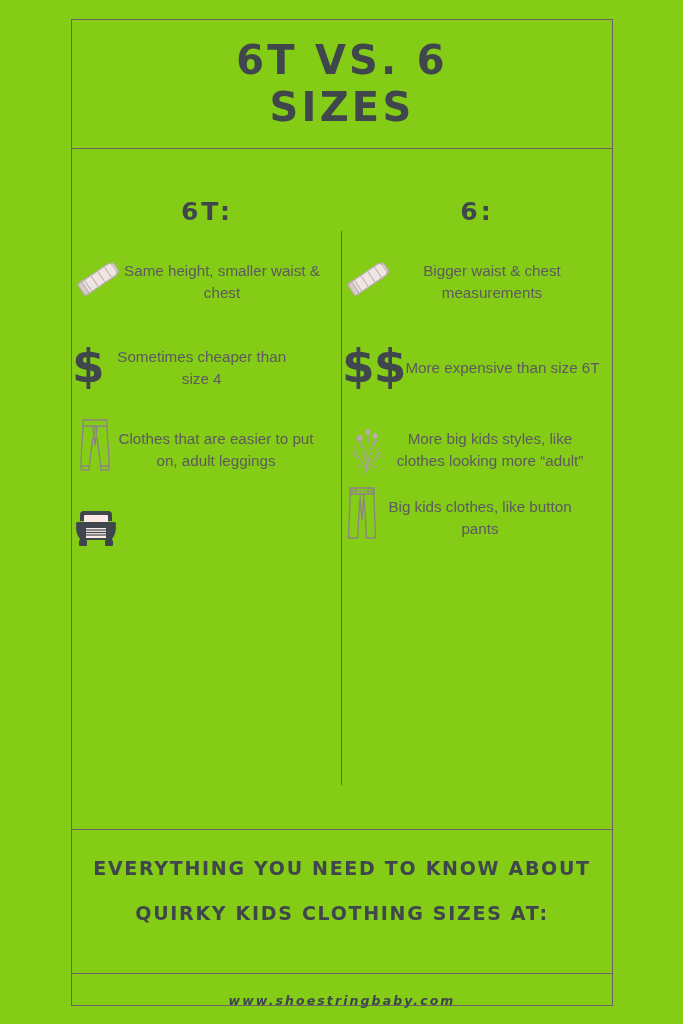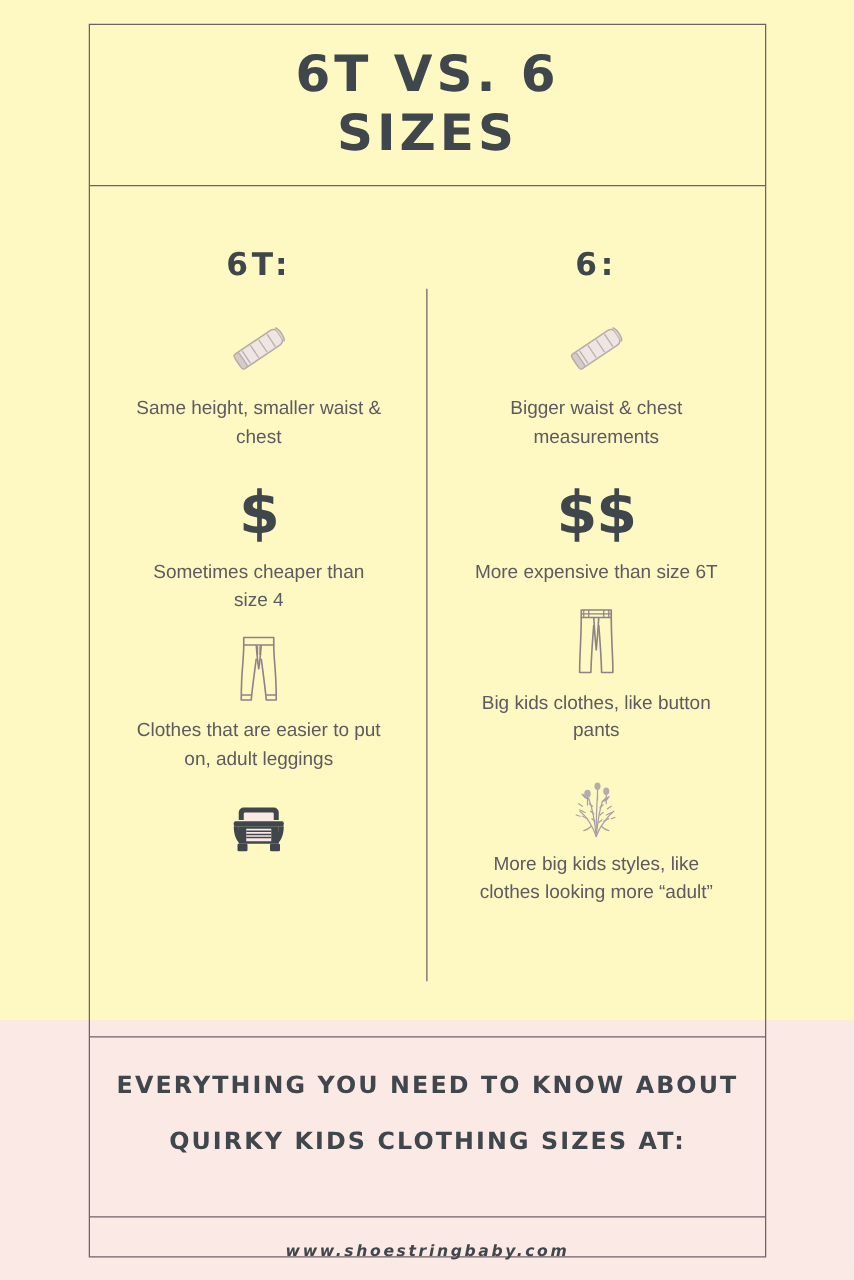--- a/index.html
+++ b/index.html
@@ -12,22 +12,22 @@
 
   body {
     background: #fbe9e6;
     font-family: "Liberation Sans", sans-serif;
     -webkit-font-smoothing: antialiased;
   }
 
   .poster {
     position: relative;
     width: 683px;
-    height: 816px;
-    background: #fef9c3;
+    height: 1024px;
+    background: #84cc16;
   }
 
   
   .frame {
     position: absolute;
     left: 71px;
     top: 19px;
     width: 542px;
     height: 987px;
     border: 1.6px solid #6f6168;
@@ -90,21 +90,21 @@
     position: absolute;
     left: 269px;
     top: 82px;
     width: 0;
     height: 554px;
     border-left: 1.6px solid #6f6168;
   }
 
   .item {
     display: flex;
-    flex-direction: column;
+    flex-direction: row;
     align-items: center;
     width: 100%;
   }
 
   .icon-wrap {
     height: 62px;
     display: flex;
     align-items: center;
     justify-content: center;
     margin-bottom: 6px;
@@ -282,36 +282,20 @@
             </svg>
           </div>
           <div class="item-text">Bigger waist &amp; chest measurements</div>
         </div>
 
         <div class="item row-gap-2">
           <div class="icon-wrap">
             <span class="dollar">$$</span>
           </div>
           <div class="item-text">More expensive than size 6T</div>
-        </div>
-
-        <div class="item row-gap-3">
-          <div class="icon-wrap">
-            <svg width="40" height="62" viewBox="0 0 40 62" aria-hidden="true">
-              <g fill="none" stroke="#8d8287" stroke-width="1.3" stroke-linejoin="round">
-                <path d="M8 4h24v6H8z"></path>
-                <path d="M8 10c0 10-.6 22-1 31-.3 6-.3 10-.3 13h9c.3-10 1.4-27 2.3-38"></path>
-                <path d="M32 10c0 10 .6 22 1 31 .3 6 .3 10 .3 13h-9c-.3-10-1.4-27-2.3-38"></path>
-                <path d="M18 10c.5 9 1.2 18 2 26 .8-8 1.5-17 2-26"></path>
-                <path d="M10 4v6M14 4v6M26 4v6M30 4v6" stroke-width="1"></path>
-                <path d="M8 7h24" stroke-width="1"></path>
-              </g>
-            </svg>
-          </div>
-          <div class="item-text">Big kids clothes, like button pants</div>
         </div>
 
         <div class="item">
           <div class="icon-wrap">
             <svg width="50" height="58" viewBox="0 0 50 58" aria-hidden="true">
               <g stroke="#a9a0a4" fill="none" stroke-width="1" stroke-linecap="round">
                 <path d="M25 54c-1-10-2-20-6-30"></path>
                 <path d="M25 54c1-10 2-20 5-28"></path>
                 <path d="M25 54c0-12 0-22 1-32"></path>
                 <path d="M25 54c-3-8-8-16-13-20"></path>
@@ -325,20 +309,36 @@
                 <path d="M14 30l-3-2M16 35l-4-2M18 40l-4-2M12 38l-3-1"></path>
                 <path d="M34 32l3-2M33 37l4-2M31 42l4-2M37 40l3-1"></path>
                 <path d="M22 30l-2.5-2M23 36l-2.5-2M24 42l-2.5-2"></path>
                 <path d="M28 31l2.5-2M28 37l2.5-2M27 43l2.5-2"></path>
                 <path d="M21 46c-2 2-4 3-6 3.5M29 46c2 2 4 3 6 3.5"></path>
               </g>
             </svg>
           </div>
           <div class="item-text">More big kids styles, like clothes looking more “adult”</div>
         </div>
+
+        <div class="item row-gap-3">
+          <div class="icon-wrap">
+            <svg width="40" height="62" viewBox="0 0 40 62" aria-hidden="true">
+              <g fill="none" stroke="#8d8287" stroke-width="1.3" stroke-linejoin="round">
+                <path d="M8 4h24v6H8z"></path>
+                <path d="M8 10c0 10-.6 22-1 31-.3 6-.3 10-.3 13h9c.3-10 1.4-27 2.3-38"></path>
+                <path d="M32 10c0 10 .6 22 1 31 .3 6 .3 10 .3 13h-9c-.3-10-1.4-27-2.3-38"></path>
+                <path d="M18 10c.5 9 1.2 18 2 26 .8-8 1.5-17 2-26"></path>
+                <path d="M10 4v6M14 4v6M26 4v6M30 4v6" stroke-width="1"></path>
+                <path d="M8 7h24" stroke-width="1"></path>
+              </g>
+            </svg>
+          </div>
+          <div class="item-text">Big kids clothes, like button pants</div>
+        </div>
       </div>
     </div>
 
     <div class="footer-cta">
       <div class="cta-text">Everything you need to know about quirky kids clothing sizes at:</div>
     </div>
 
     <div class="footer-url">
       <div class="url-text">www.shoestringbaby.com</div>
     </div>

